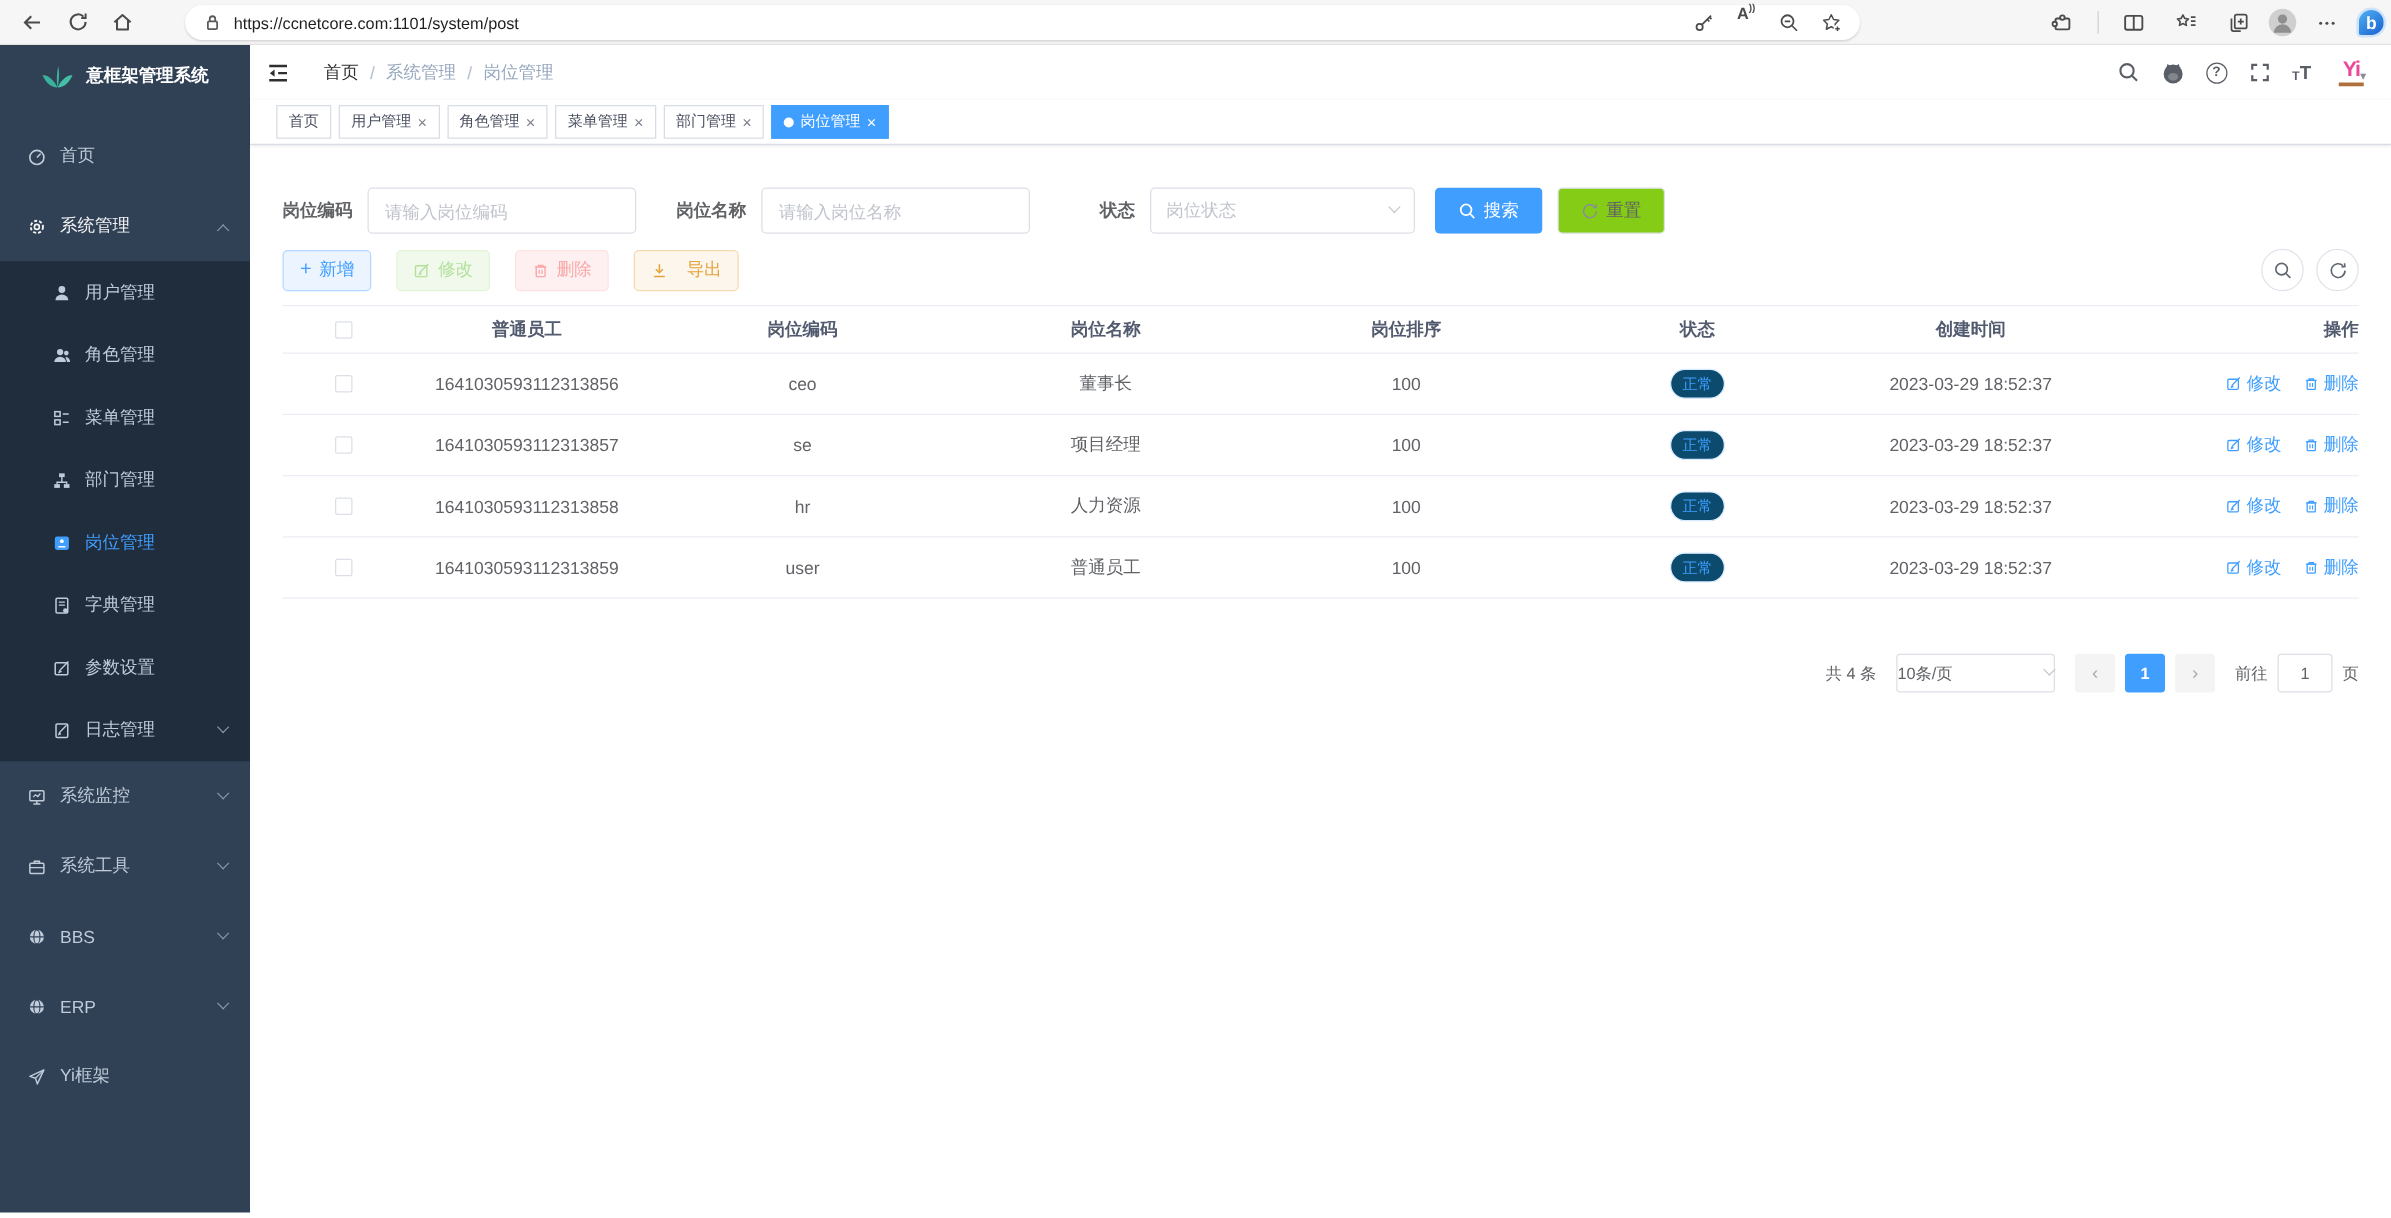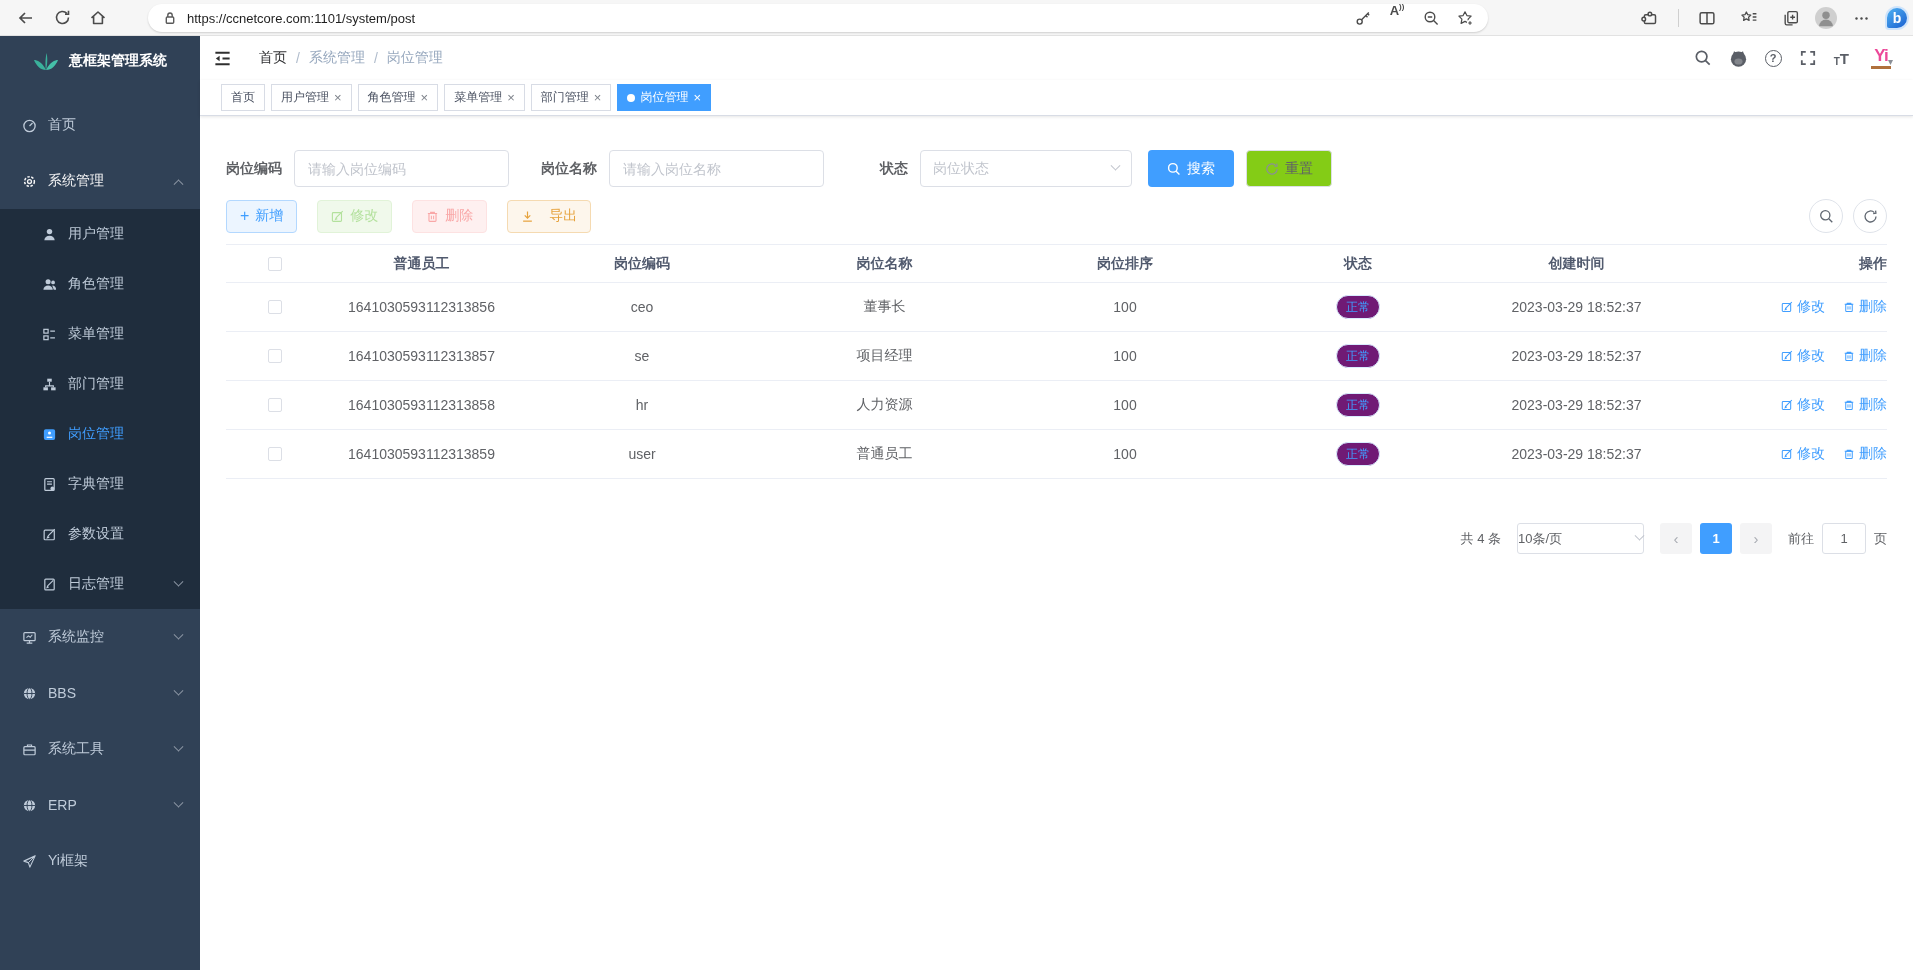--- a/index.html
+++ b/index.html
@@ -95,21 +95,21 @@
     justify-content:center; color:#5f6670; background:#fff; cursor:pointer; }
 
   
   .table { border-top:1px solid #ebeef5; font-size:14px; color:#606266; }
   .trow { display:flex; align-items:center; height:49px; border-bottom:1px solid #ebeef5; }
   .trow.thead { height:38px; color:#515a6e; font-weight:bold; }
   .c { text-align:center; }
   .c0{width:97px; display:flex; justify-content:center;} .c1{width:197px;} .c2{width:244px;} .c3{width:241px;}
   .c4{width:240px;} .c5{width:226px;} .c6{width:211px;} .c7{width:205px;text-align:right;}
   .cb { width:14px; height:14px; border:1px solid #dcdfe6; border-radius:2px; background:#fff; cursor:pointer; }
-  .tag-normal { display:inline-block; padding:0 9px; height:24px; line-height:22px; background:#701a75;
+  .tag-normal { display:inline-block; padding:0 9px; height:24px; line-height:22px; background:#0c4a6e;
     border:1px solid #d9ecff; color:#409eff; border-radius:12px; font-size:12px; }
   .act { display:inline-flex; align-items:center; gap:4px; color:#409eff; cursor:pointer; }
   .act + .act { margin-left:14px; }
 
   
   .pagination { display:flex; align-items:center; justify-content:flex-end; margin-top:44px; font-size:13px; color:#606266; }
   .pg-total { margin-right:16px; }
   .pg-size { width:127px; height:31px; border:1px solid #dcdfe6; border-radius:3px; display:flex; align-items:center;
     justify-content:space-between; gap:14px; color:#606266; margin-right:16px; cursor:pointer; }
   .pg-size .chev { margin-left:0; border-color:#c0c4cc; }
@@ -313,33 +313,33 @@
         <svg class="si" viewBox="0 0 16 16">
             <rect x="2" y="2.8" width="12" height="8.6" rx="1" fill="none" stroke="currentColor" stroke-width="1.3"></rect>
             <path d="M8 11.4v2.2M5 14h6" stroke="currentColor" stroke-width="1.3"></path>
             <path d="M4.8 8.2l2-2 2 1.5 2.2-2.6" stroke="currentColor" stroke-width="1.1" fill="none"></path>
           </svg>
         <span class="lab">系统监控</span>
         <span class="chev down"></span>
       </div>
       <div class="m-item">
         <svg class="si" viewBox="0 0 16 16">
+            <rect x="2" y="5" width="12" height="8.6" rx="1" fill="none" stroke="currentColor" stroke-width="1.3"></rect>
+            <path d="M5.8 5V3.2h4.4V5M2 8.6h12" stroke="currentColor" stroke-width="1.2" fill="none"></path>
+          </svg>
+        <span class="lab">系统工具</span>
+        <span class="chev down"></span>
+      </div>
+      <div class="m-item">
+        <svg class="si" viewBox="0 0 16 16">
             <circle cx="8" cy="8" r="6" fill="currentColor"></circle>
             <ellipse cx="8" cy="8" rx="2.6" ry="6" fill="none" stroke="#304156" stroke-width="1"></ellipse>
             <path d="M2 8h12" stroke="#304156" stroke-width="1"></path>
           </svg>
         <span class="lab">BBS</span>
-        <span class="chev down"></span>
-      </div>
-      <div class="m-item">
-        <svg class="si" viewBox="0 0 16 16">
-            <rect x="2" y="5" width="12" height="8.6" rx="1" fill="none" stroke="currentColor" stroke-width="1.3"></rect>
-            <path d="M5.8 5V3.2h4.4V5M2 8.6h12" stroke="currentColor" stroke-width="1.2" fill="none"></path>
-          </svg>
-        <span class="lab">系统工具</span>
         <span class="chev down"></span>
       </div>
       <div class="m-item">
         <svg class="si" viewBox="0 0 16 16">
             <circle cx="8" cy="8" r="6" fill="currentColor"></circle>
             <ellipse cx="8" cy="8" rx="2.6" ry="6" fill="none" stroke="#304156" stroke-width="1"></ellipse>
             <path d="M2 8h12" stroke="#304156" stroke-width="1"></path>
           </svg>
         <span class="lab">ERP</span>
         <span class="chev down"></span>

